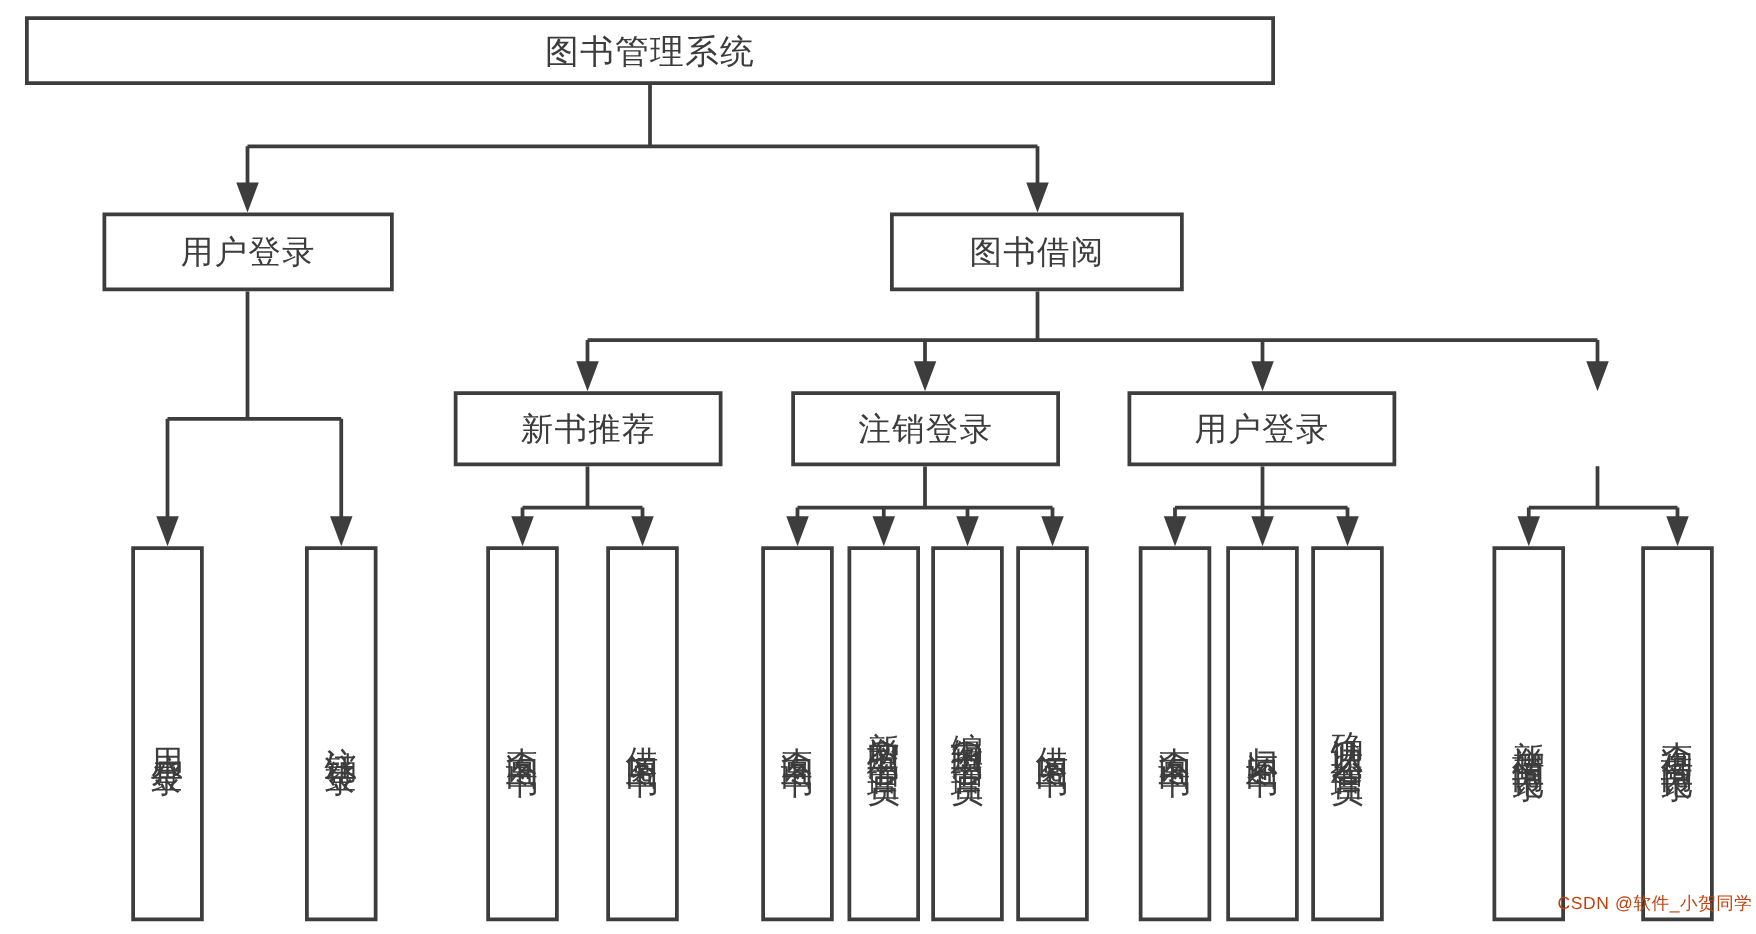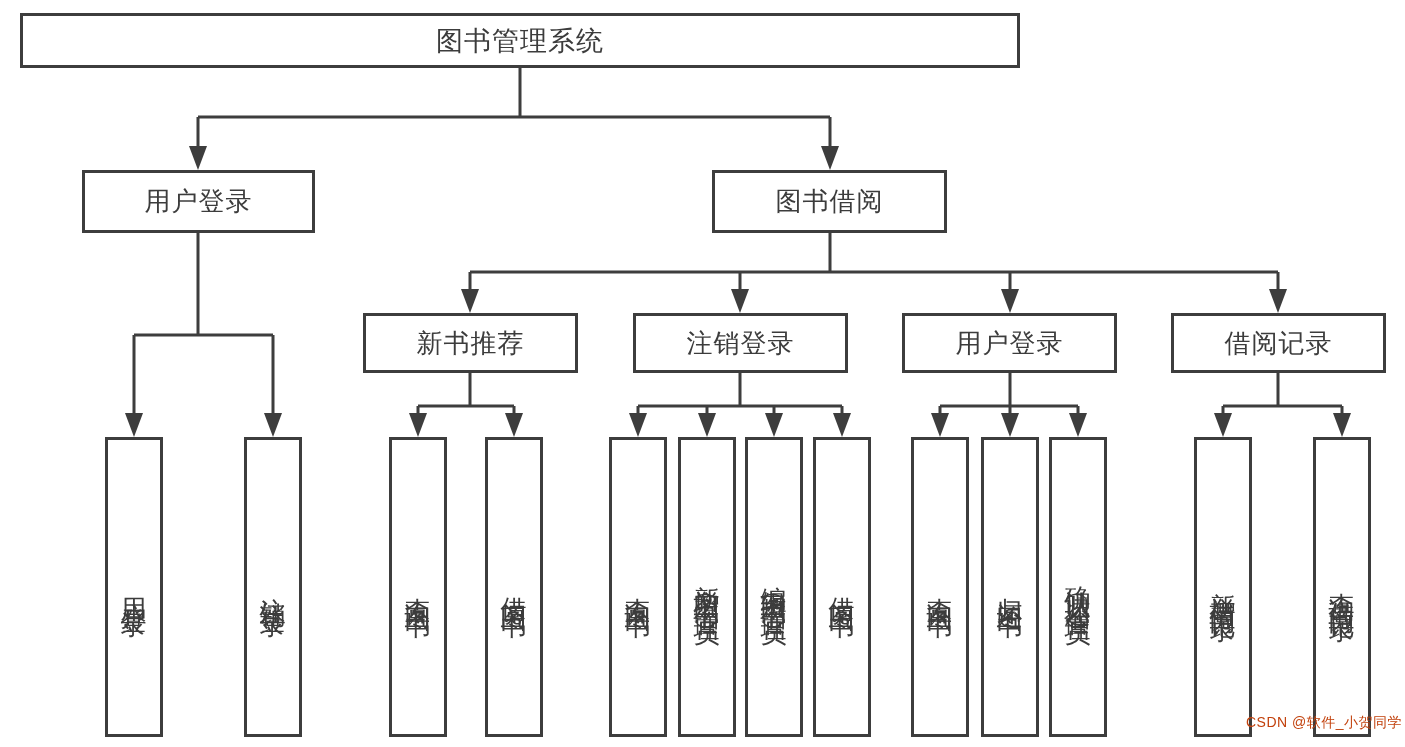--- a/index.html
+++ b/index.html
@@ -113,23 +113,20 @@
   </div>
 
   <div class="box branch" style="left:633px;top:313px;width:215px;height:60px">
     <span class="lbl">注销登录</span>
   </div>
 
   <div class="box branch" style="left:902px;top:313px;width:215px;height:60px">
     <span class="lbl">用户登录</span>
   </div>
 
-  <div class="box branch" style="left:1171px;top:313px;width:215px;height:60px">
-    <span class="lbl">借阅记录</span>
-  </div>
 
   <div class="box leaf" style="left:105px;top:437px;width:58px;height:300px">
     <span class="lbl">用户登录</span>
   </div>
 
   <div class="box leaf" style="left:244px;top:437px;width:58px;height:300px">
     <span class="lbl">注销登录</span>
   </div>
 
   <div class="box leaf" style="left:389px;top:437px;width:58px;height:300px">

